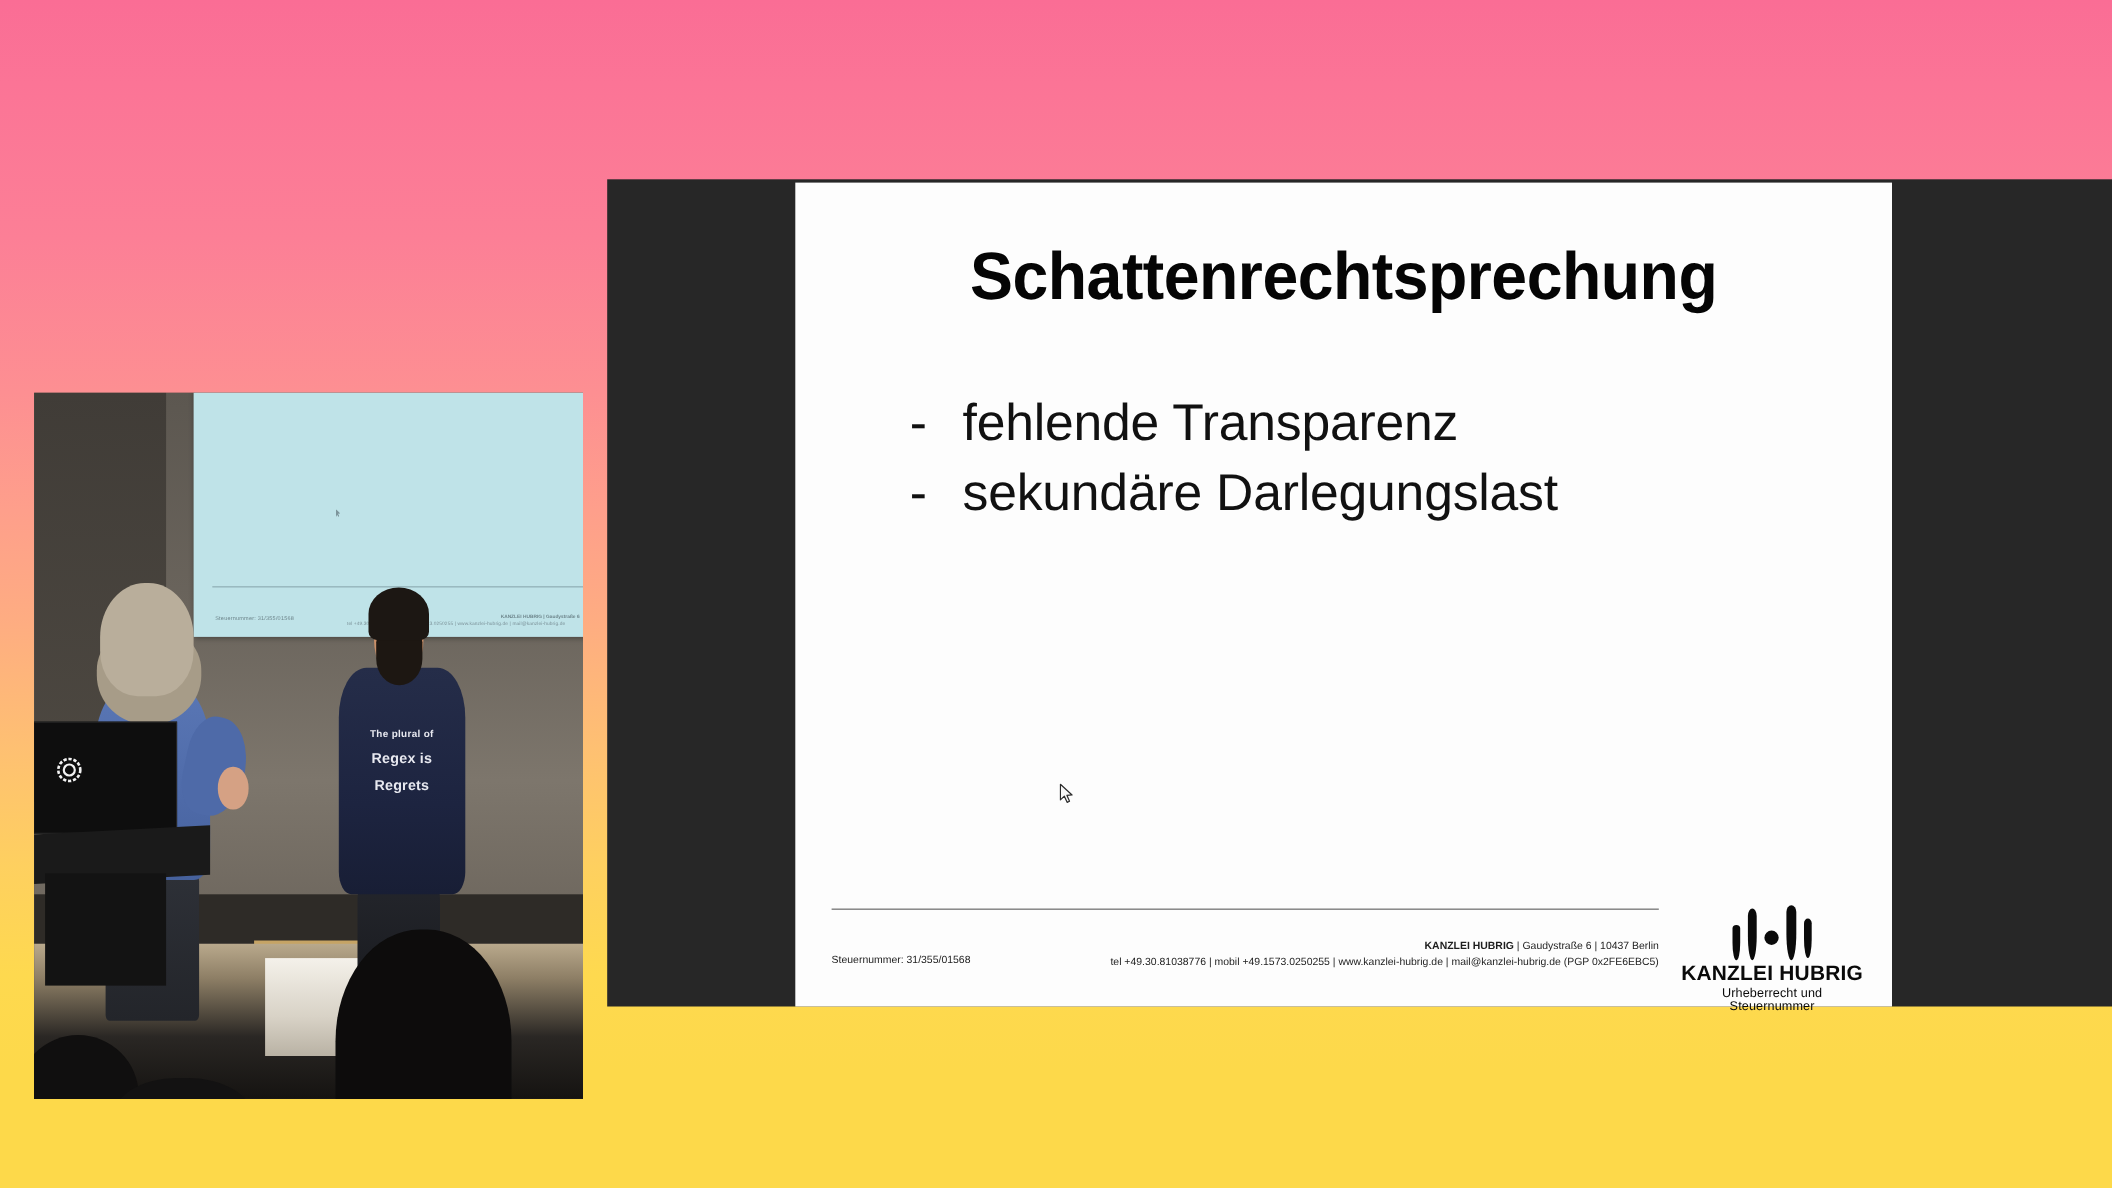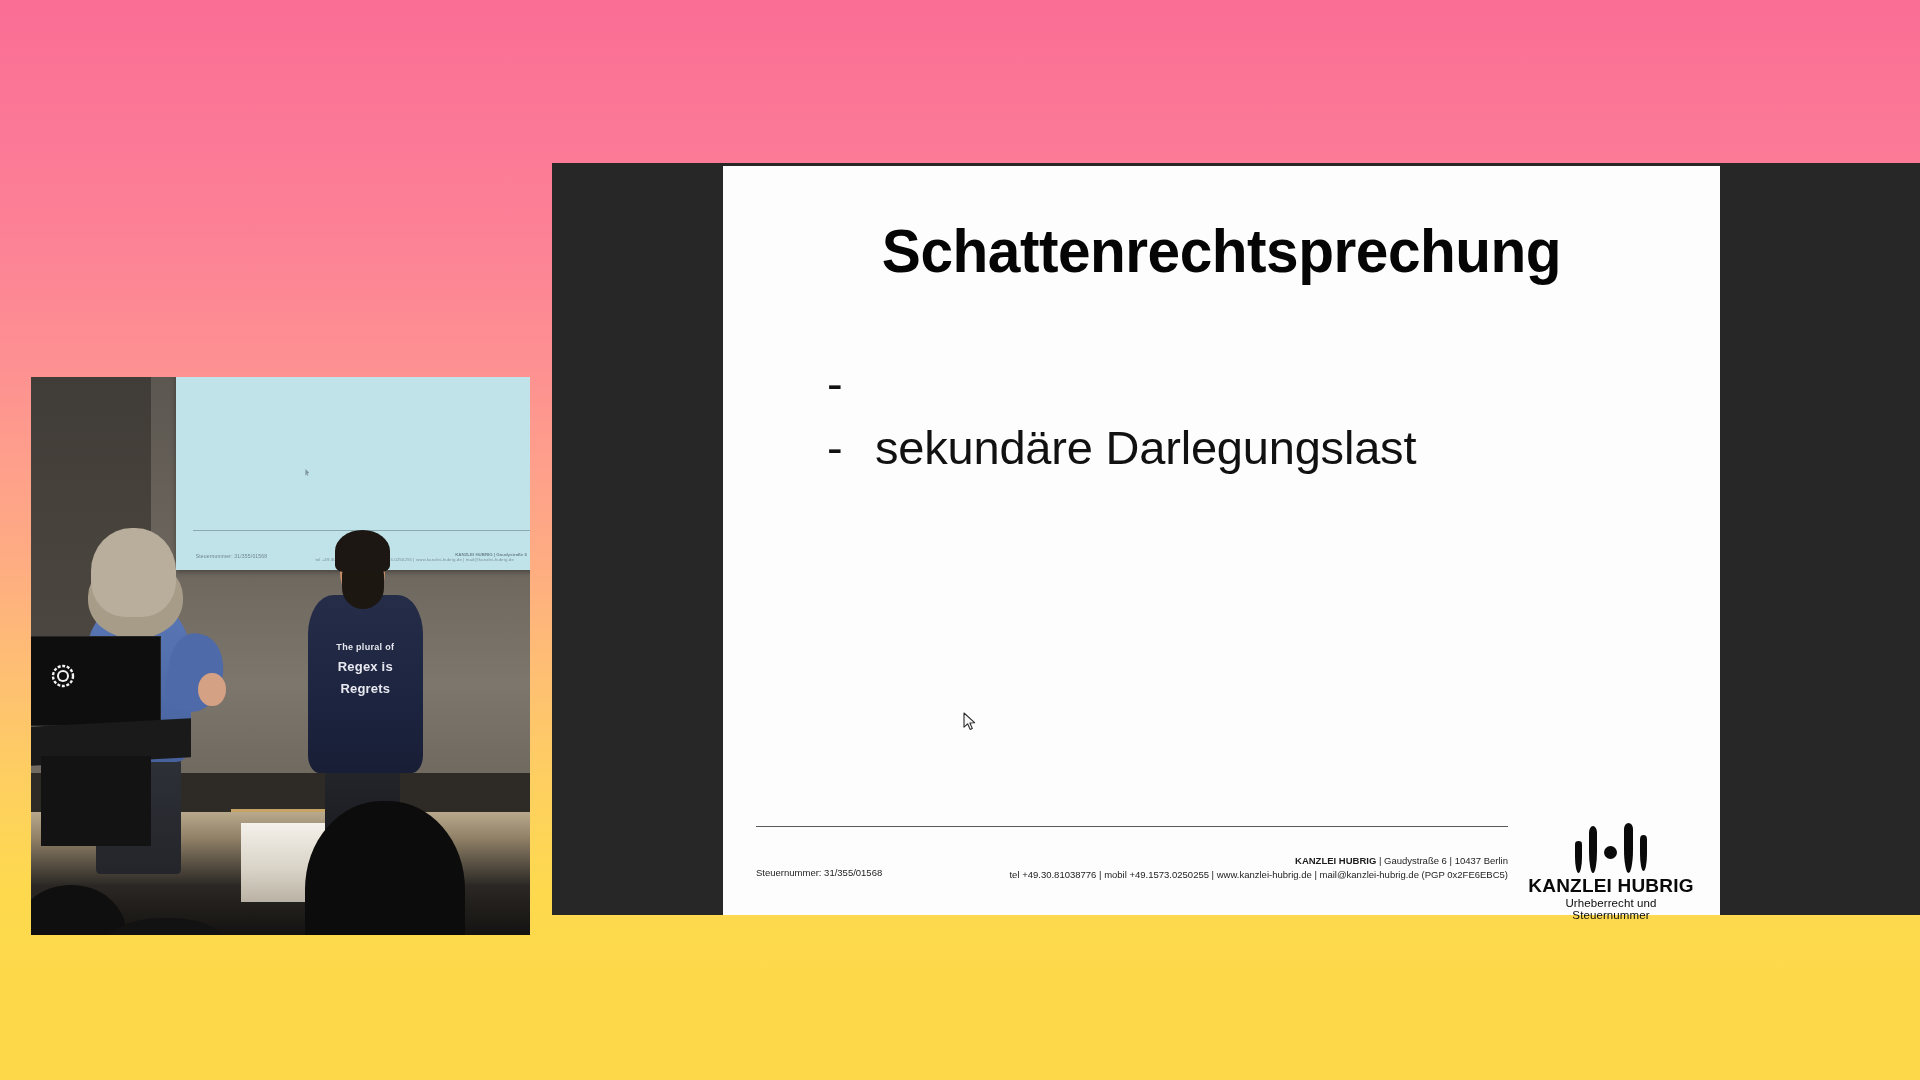--- a/index.html
+++ b/index.html
@@ -23,22 +23,22 @@
         #fec072 63%,
         #fed05f 73%,
         #fed94f 82%,
         #fdd94a 90%,
         #fdd94a 100%);
   }
 
   
   #video-panel {
     position:absolute;
-    left:31px; top:377px;
-    width:499px; height:558px;
+    left:31px; top:357px;
+    width:499px; height:642px;
     overflow:hidden;
     background:#4a4540;
   }
   .vid-layer { position:absolute; }
 
   
   .wall {
     left:0; top:0; width:100%; height:100%;
     background:linear-gradient(180deg,#5c5750 0%, #6a645c 30%, #7d766c 55%, #6b645b 78%, #3b3733 100%);
   }
@@ -378,20 +378,21 @@
 
   <div id="slide-viewer">
 
     <div id="slide">
 
       <div id="slide-title">Schattenrechtsprechung</div>
 
       <ul id="slide-bullets">
         <li>
           <span class="bullet-dash">-</span>
+          <span>fehlende Transparenz</span>
         </li>
         <li>
           <span class="bullet-dash">-</span>
           <span>sekundäre Darlegungslast</span>
         </li>
       </ul>
 
       <div id="slide-rule"></div>
 
       <div id="footer">

